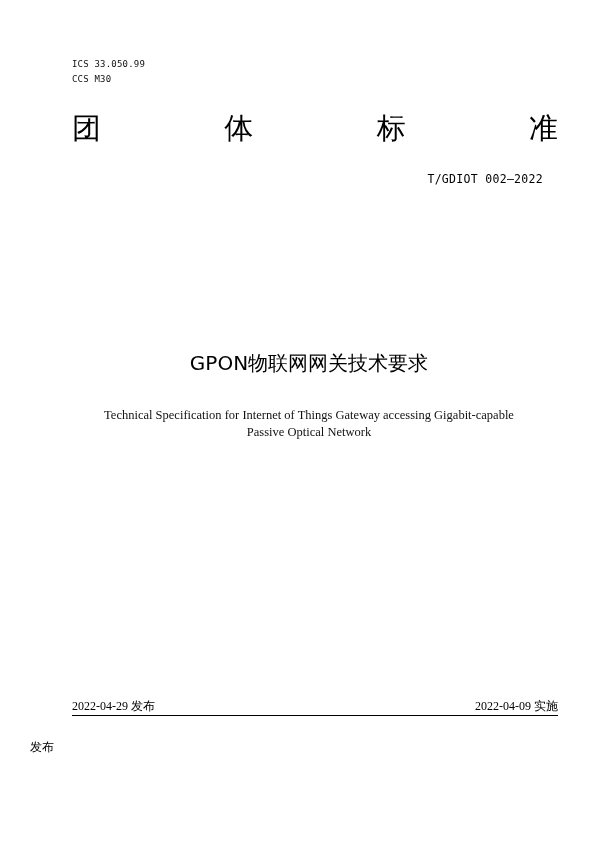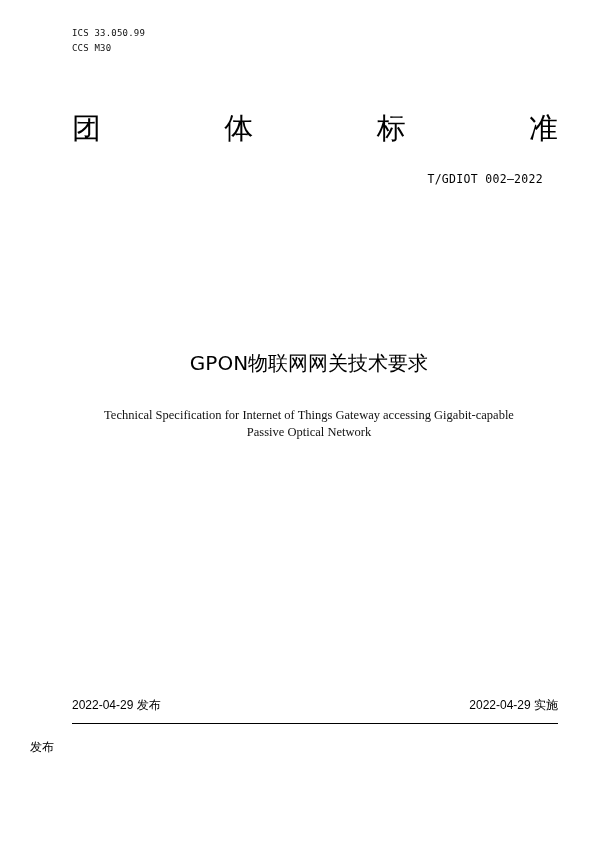--- a/index.html
+++ b/index.html
@@ -16,20 +16,21 @@
       font-family: "DejaVu Sans", sans-serif;
     }
     .abs { position: absolute; }
     .classification {
       left: 72px;
       font-family: "DejaVu Sans Mono", monospace;
       font-size: 9px;
       line-height: 11px;
       letter-spacing: 0.2px;
       color: #111;
+      margin-top: 31px;
     }
     .cls-ics { top: 28px; }
     .cls-ccs { top: 43px; text-align: center; }
 
     .std-type {
       top: 112px;
       left: 72px;
       width: 486px;
       height: 32px;
       display: flex;
@@ -74,25 +75,25 @@
     }
 
     .date-row {
       top: 697px;
       left: 72px;
       width: 486px;
       height: 16px;
       border-bottom: 1.2px solid #000;
       display: flex;
       justify-content: space-between;
-      align-items: center;
-      font-family: Liberation Sans, sans-serif;
+      align-items: flex-end;
+      font-family: Liberation Serif, serif;
       font-size: 12px;
       line-height: 14px;
-      padding-bottom: 10px;
+      padding-bottom: 2px;
     }
 
     .publisher-row {
       top: 736px;
       left: 0;
       width: 600px;
       display: flex;
       justify-content: flex-start;
       align-items: baseline;
     }
@@ -128,18 +129,18 @@
 
 <div class="abs title-cn">GPON物联网网关技术要求</div>
 
 <div class="abs title-en">
   <div>Technical Specification for Internet of Things Gateway accessing Gigabit-capable</div>
   <div>Passive Optical Network</div>
 </div>
 
 <div class="abs date-row">
   <span>2022-04-29 发布</span>
-  <span>2022-04-29 实施</span>
+  <span>2022-04-09 实施</span>
 </div>
 
 <div class="abs publisher-row">
   <span class="publisher-action">发布</span>
 </div>
 
 </body></html>

